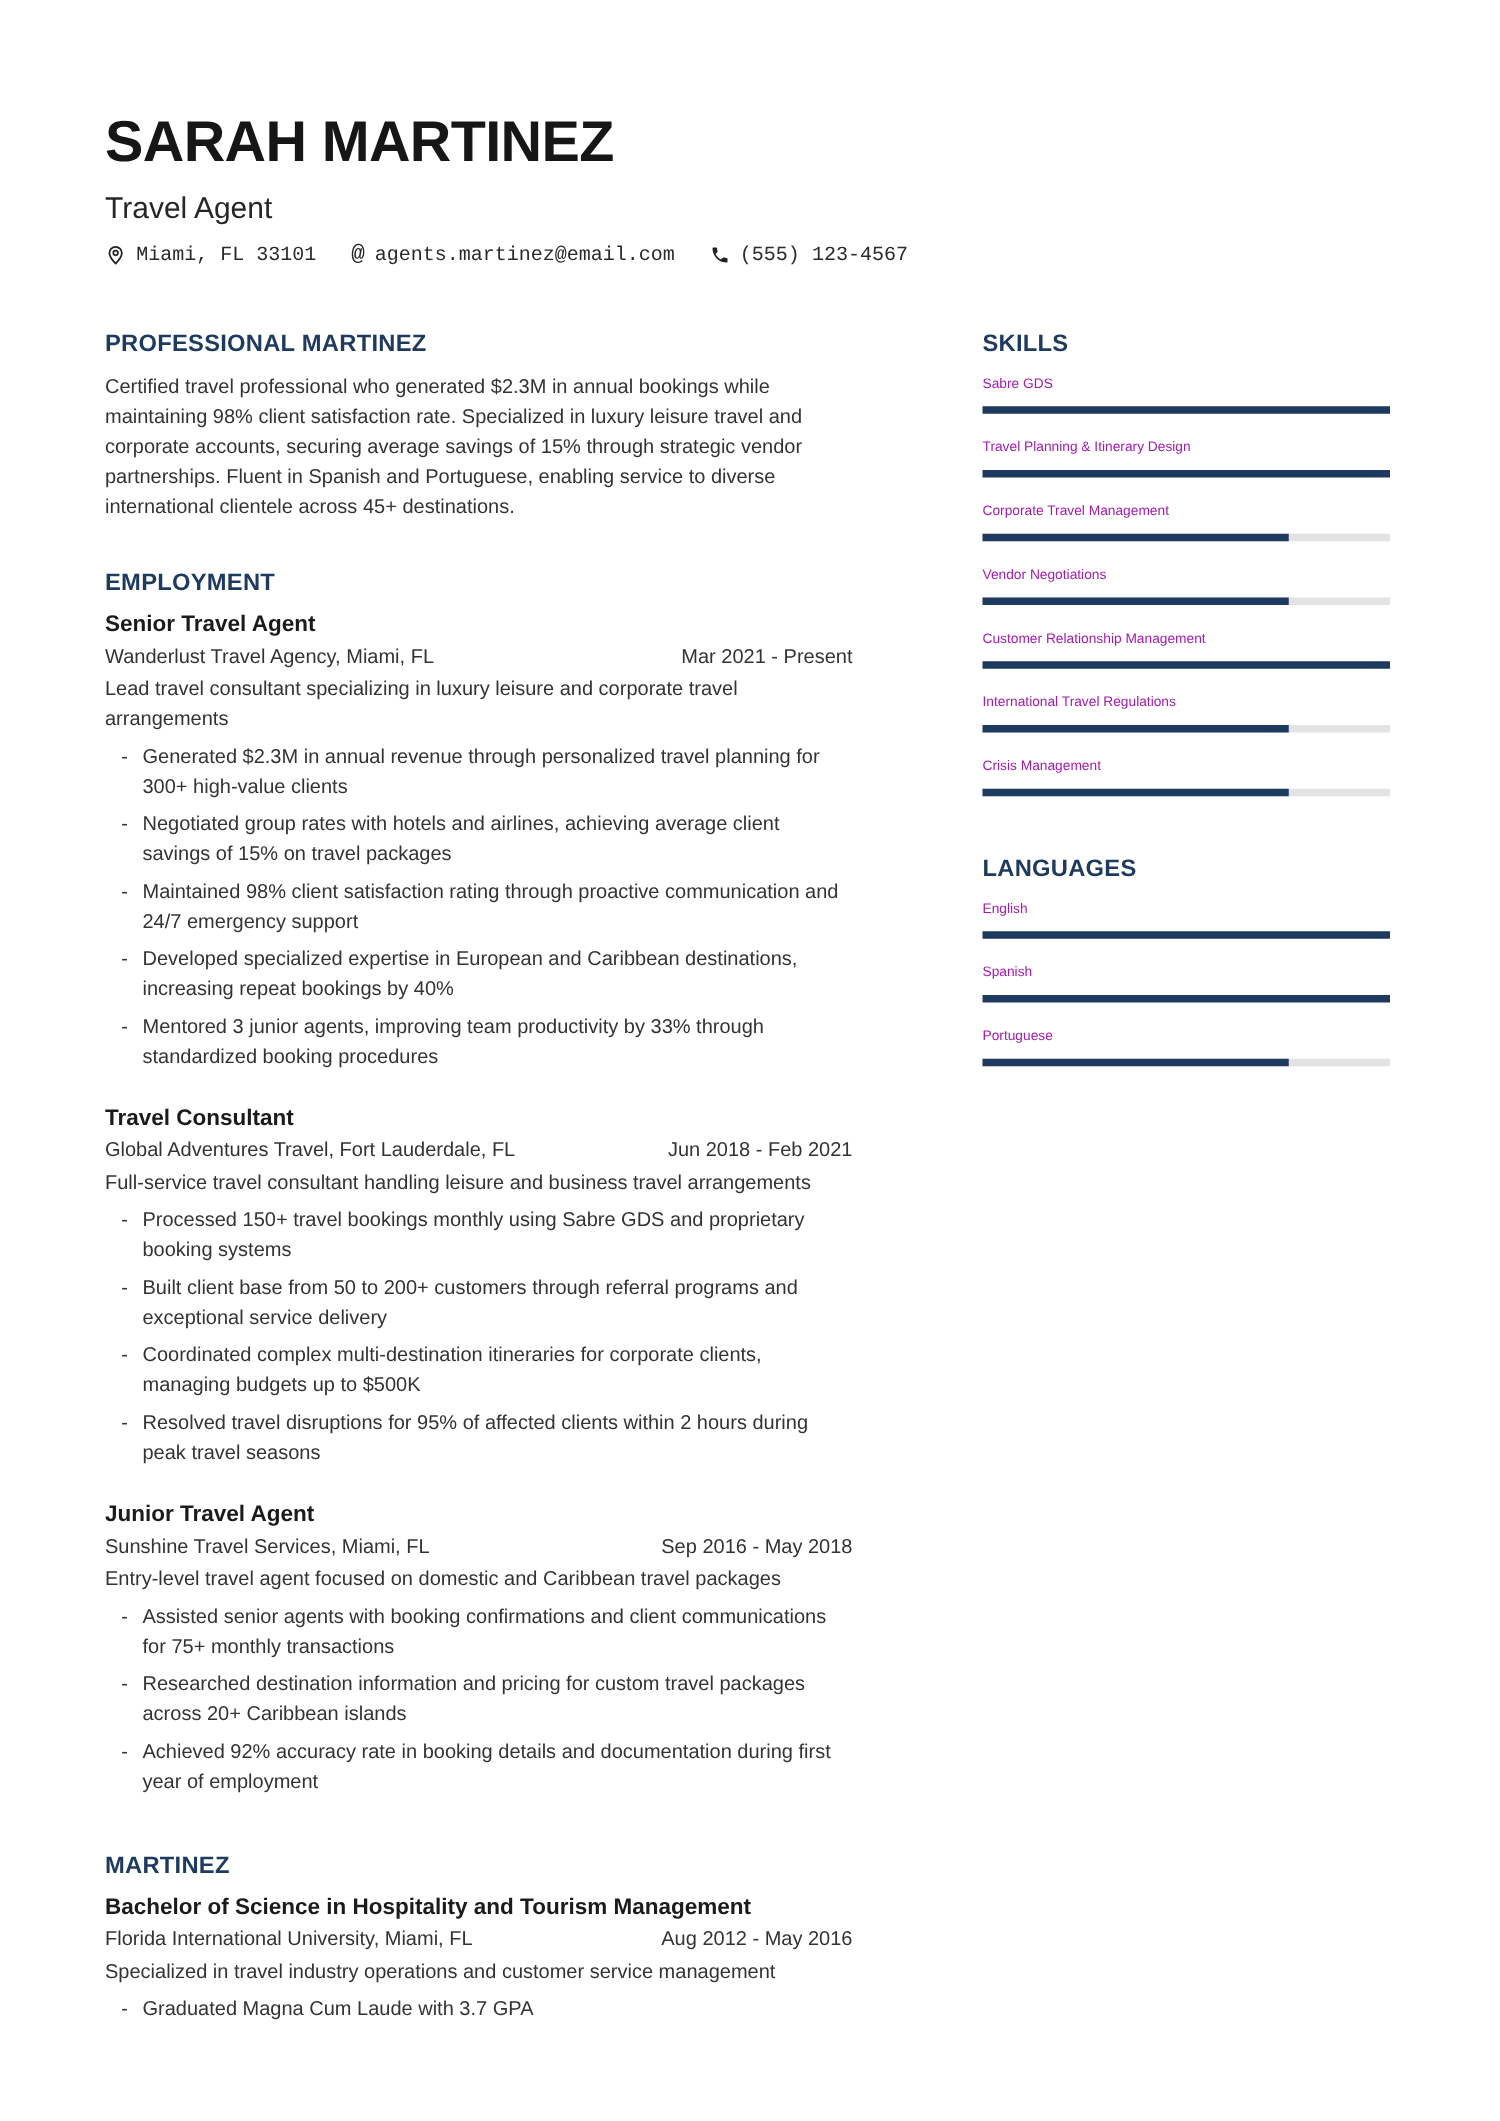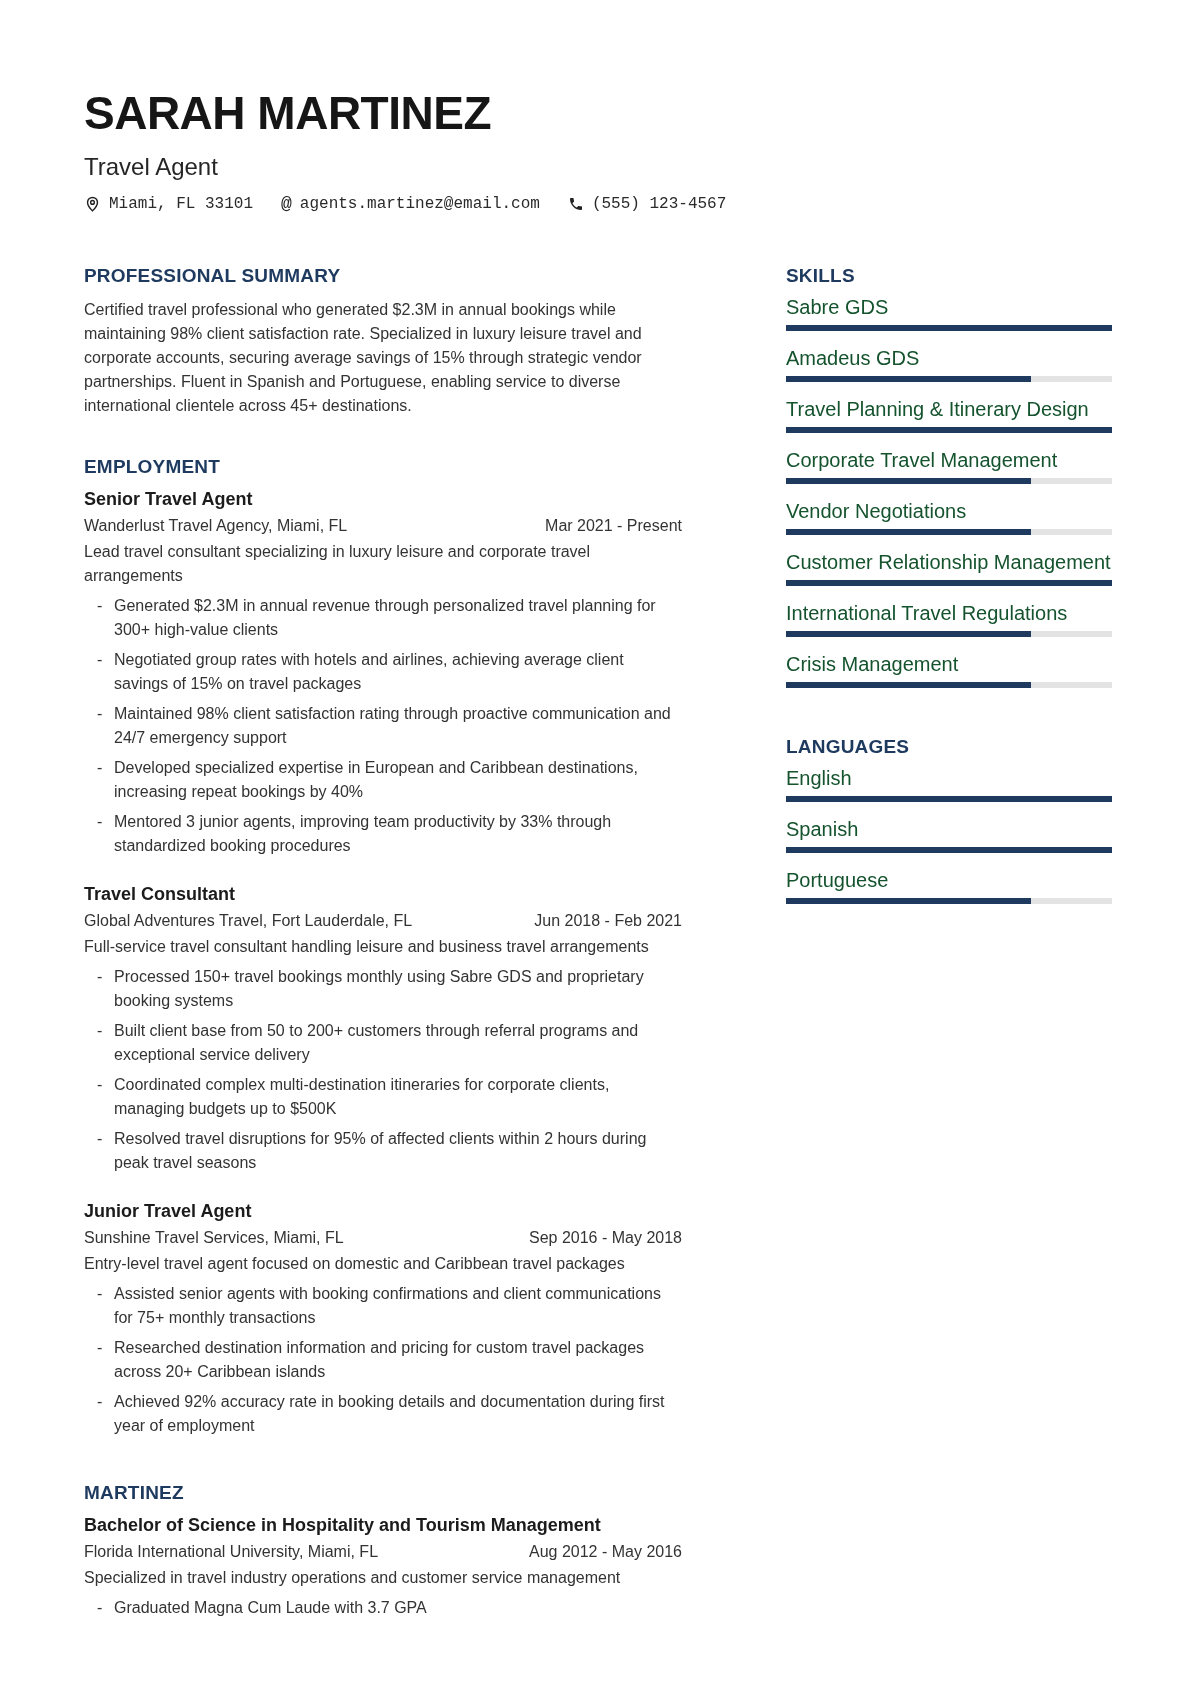--- a/index.html
+++ b/index.html
@@ -48,21 +48,21 @@
   .dates { white-space:nowrap; }
   .role-desc { margin-top:2px; font-size:16px; line-height:24px; }
   .bullets { margin-top:4px; }
   .bullet { display:flex; margin-top:6px; font-size:16px; line-height:24px; }
   .dash { flex:0 0 30px; box-sizing:border-box; padding-left:13px; }
   .bullet-text { flex:1; }
 
   
   .skill { margin-bottom:16px; }
   #skills-list, #languages-list { margin-top:10px; }
-  .skill-label { font-size:20px; line-height:22px; color:#14532d; }
+  .skill-label { font-size:11px; line-height:22px; color:#a21caf; }
   .skill-track { margin-top:7px; height:6px; background:#e3e3e3; }
   .skill-fill  { height:100%; background:#1e3a5f; }
   .languages-section { margin-top:48px; }
 </style>
 </head>
 <body>
 
 <div class="page">
 
   <header>
@@ -91,21 +91,21 @@
           <span class="contact-text">(555) 123-4567</span>
         </span>
       </div>
   </header>
 
   <div class="columns">
 
     <main class="left-col">
 
       <section class="summary-section">
-        <h2>PROFESSIONAL SUMMARY</h2>
+        <h2>PROFESSIONAL MARTINEZ</h2>
         <p class="summary-text">Certified travel professional who generated $2.3M in annual bookings while maintaining 98% client satisfaction rate. Specialized in luxury leisure travel and corporate accounts, securing average savings of 15% through strategic vendor partnerships. Fluent in Spanish and Portuguese, enabling service to diverse international clientele across 45+ destinations.</p>
       </section>
 
       <section class="employment-section">
         <h2>EMPLOYMENT</h2>
         <div id="jobs">
             <div class="job">
               <div class="role-title">Senior Travel Agent</div>
               <div class="meta-row">
                 <span class="company">Wanderlust Travel Agency, Miami, FL</span>
@@ -211,26 +211,20 @@
       <section class="skills-section">
         <h2>SKILLS</h2>
         <div id="skills-list">
             <div class="skill">
               <div class="skill-label">Sabre GDS</div>
               <div class="skill-track">
                 <div class="skill-fill" style="width: 100%;"></div>
               </div>
             </div>
             <div class="skill">
-              <div class="skill-label">Amadeus GDS</div>
-              <div class="skill-track">
-                <div class="skill-fill" style="width: 75%;"></div>
-              </div>
-            </div>
-            <div class="skill">
               <div class="skill-label">Travel Planning &amp; Itinerary Design</div>
               <div class="skill-track">
                 <div class="skill-fill" style="width: 100%;"></div>
               </div>
             </div>
             <div class="skill">
               <div class="skill-label">Corporate Travel Management</div>
               <div class="skill-track">
                 <div class="skill-fill" style="width: 75%;"></div>
               </div>

